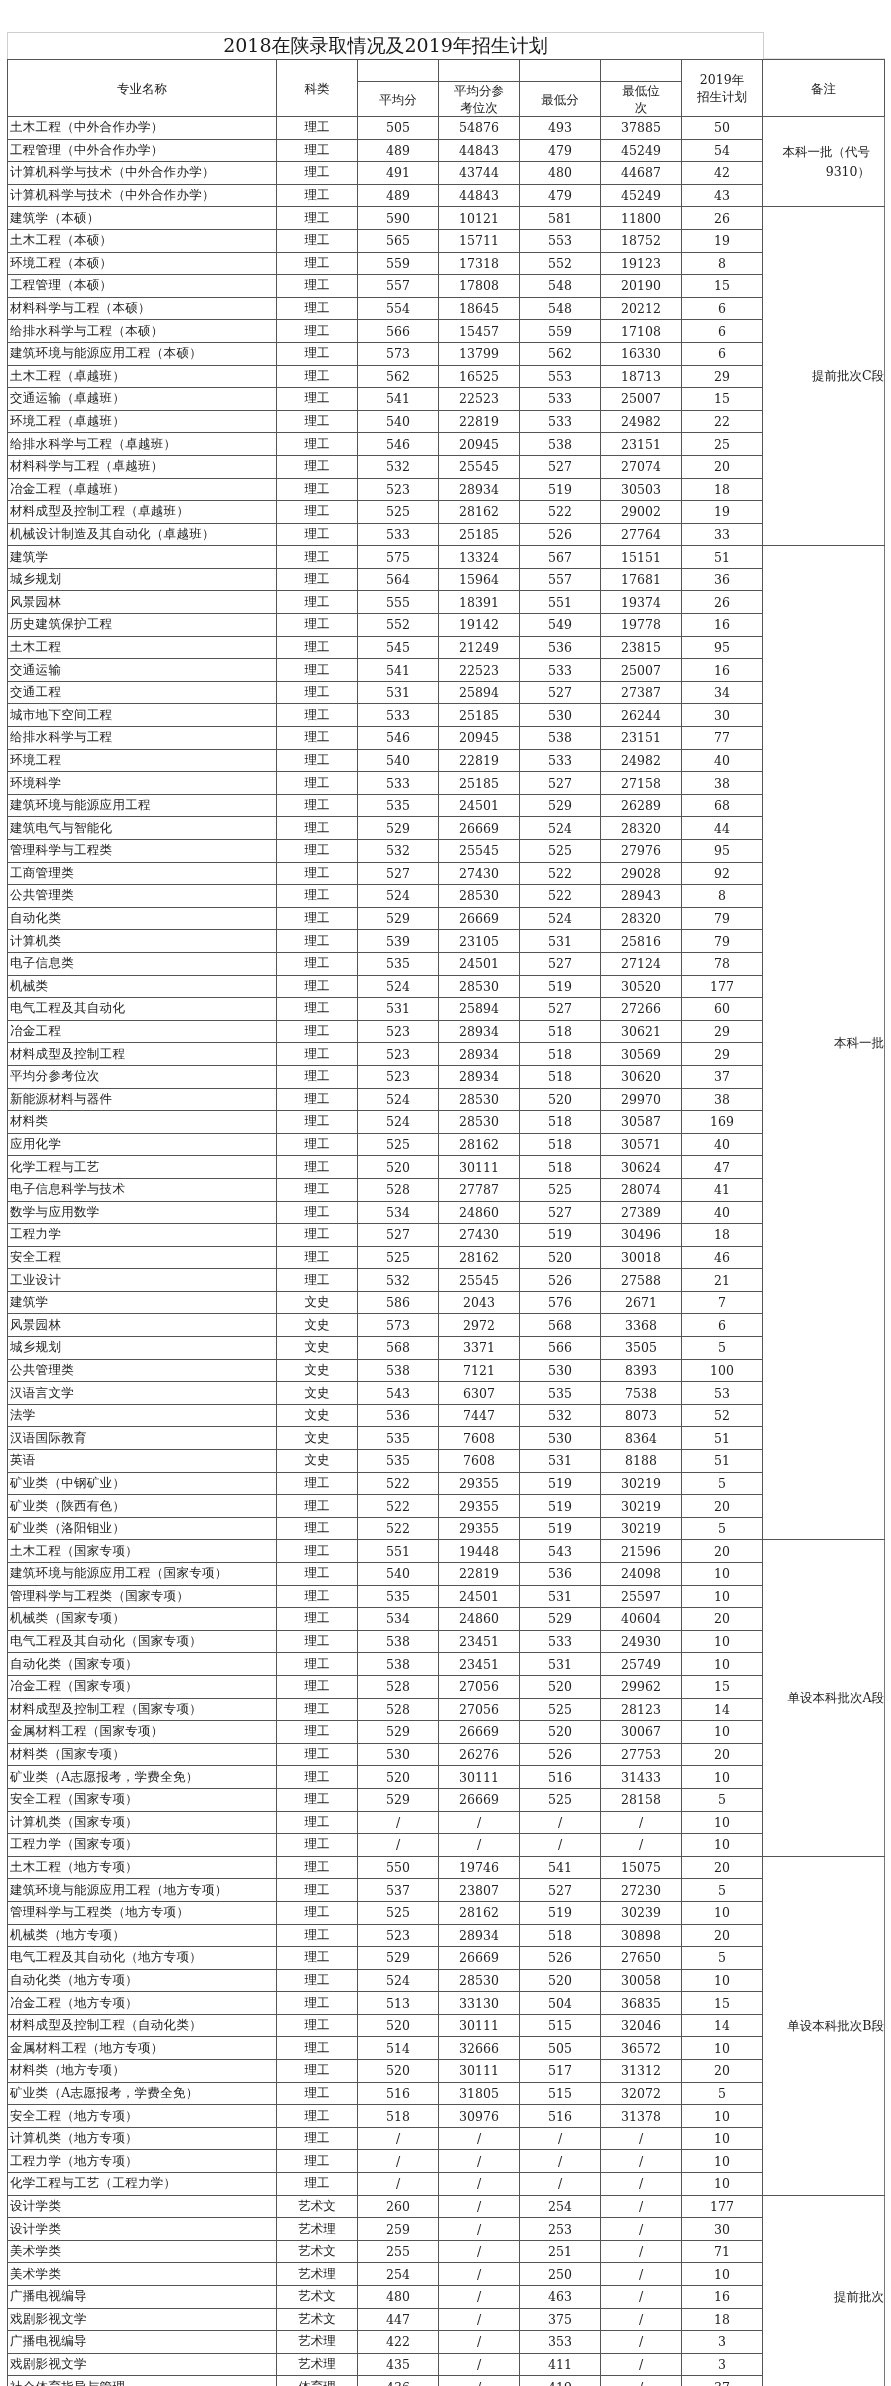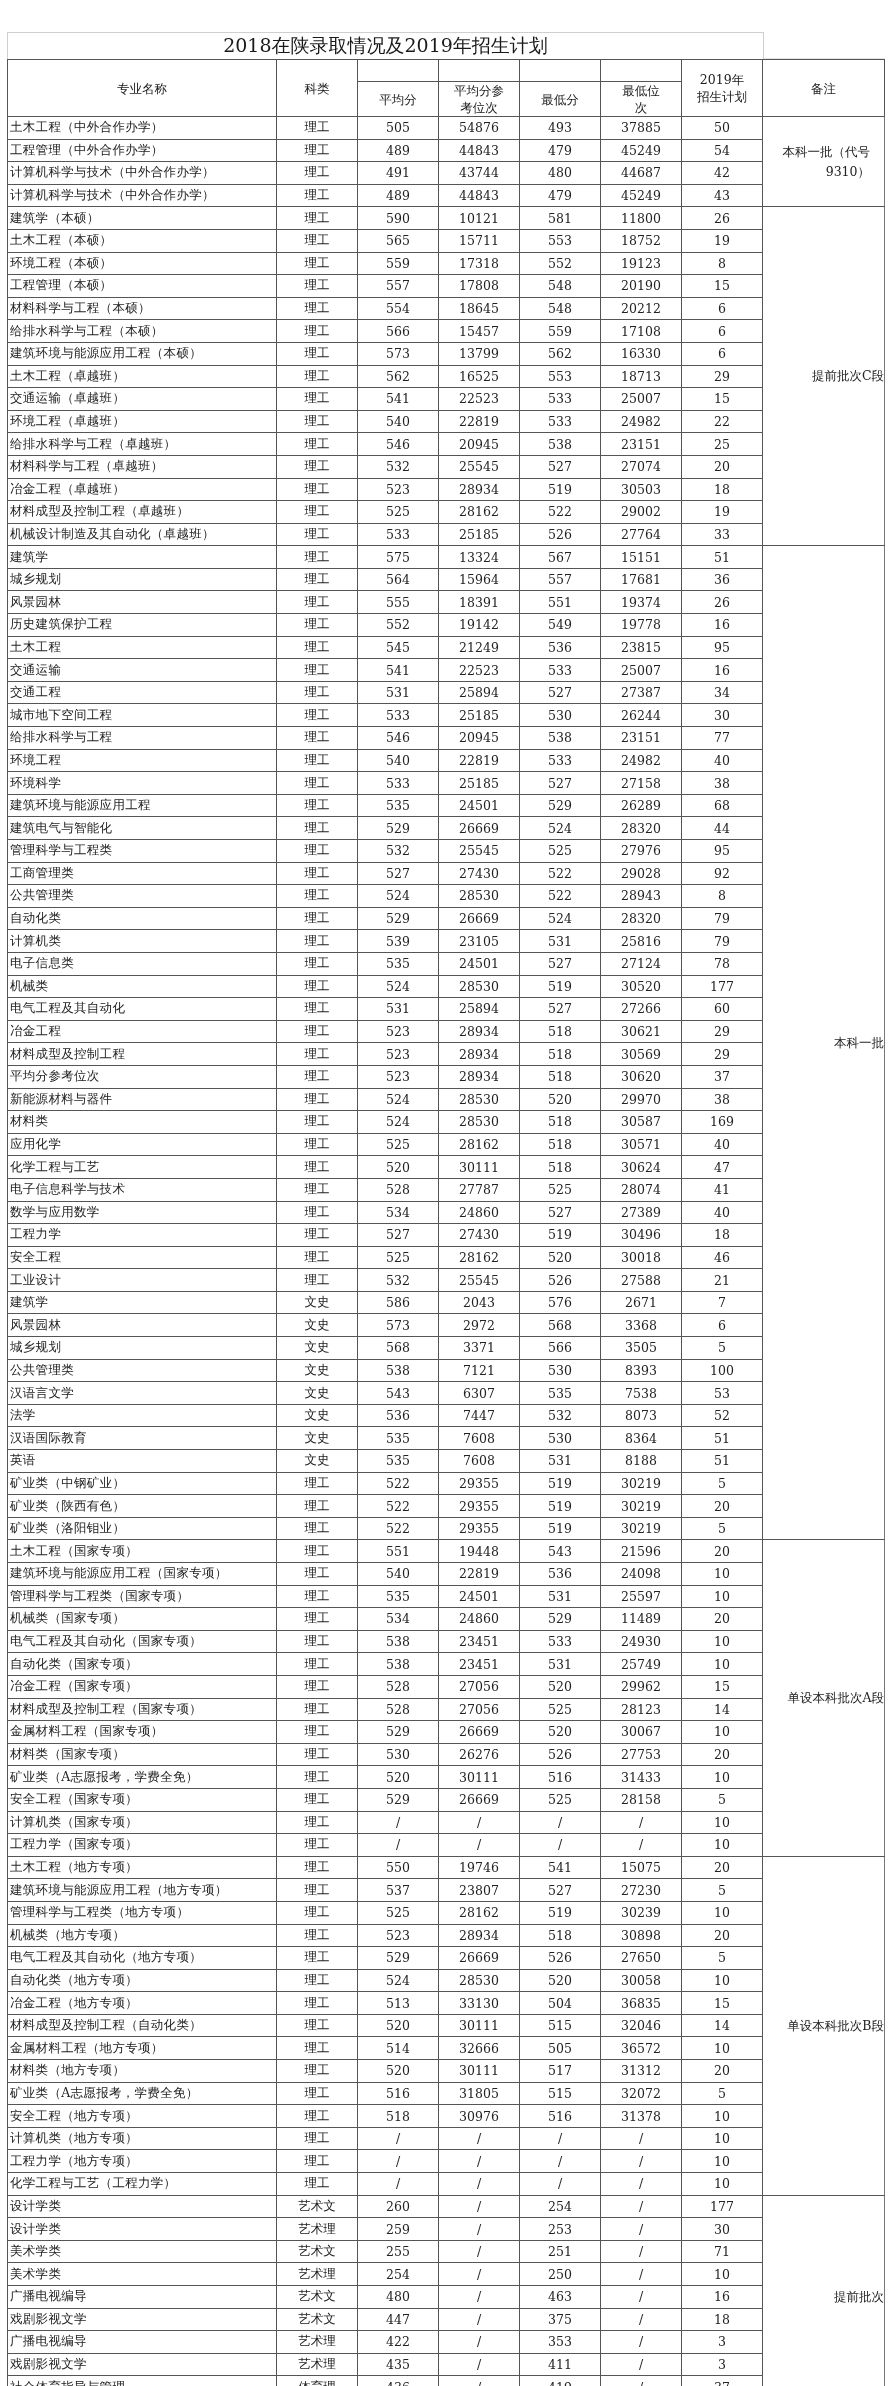--- a/index.html
+++ b/index.html
@@ -662,21 +662,21 @@
           <td class="c">531</td>
           <td class="c">25597</td>
           <td class="c">10</td>
         </tr>
         <tr>
           <td class="name">机械类（国家专项）</td>
           <td class="c">理工</td>
           <td class="c">534</td>
           <td class="c">24860</td>
           <td class="c">529</td>
-          <td class="c">11489</td>
+          <td class="c">40604</td>
           <td class="c">20</td>
         </tr>
         <tr>
           <td class="name">电气工程及其自动化（国家专项）</td>
           <td class="c">理工</td>
           <td class="c">538</td>
           <td class="c">23451</td>
           <td class="c">533</td>
           <td class="c">24930</td>
           <td class="c">10</td>

